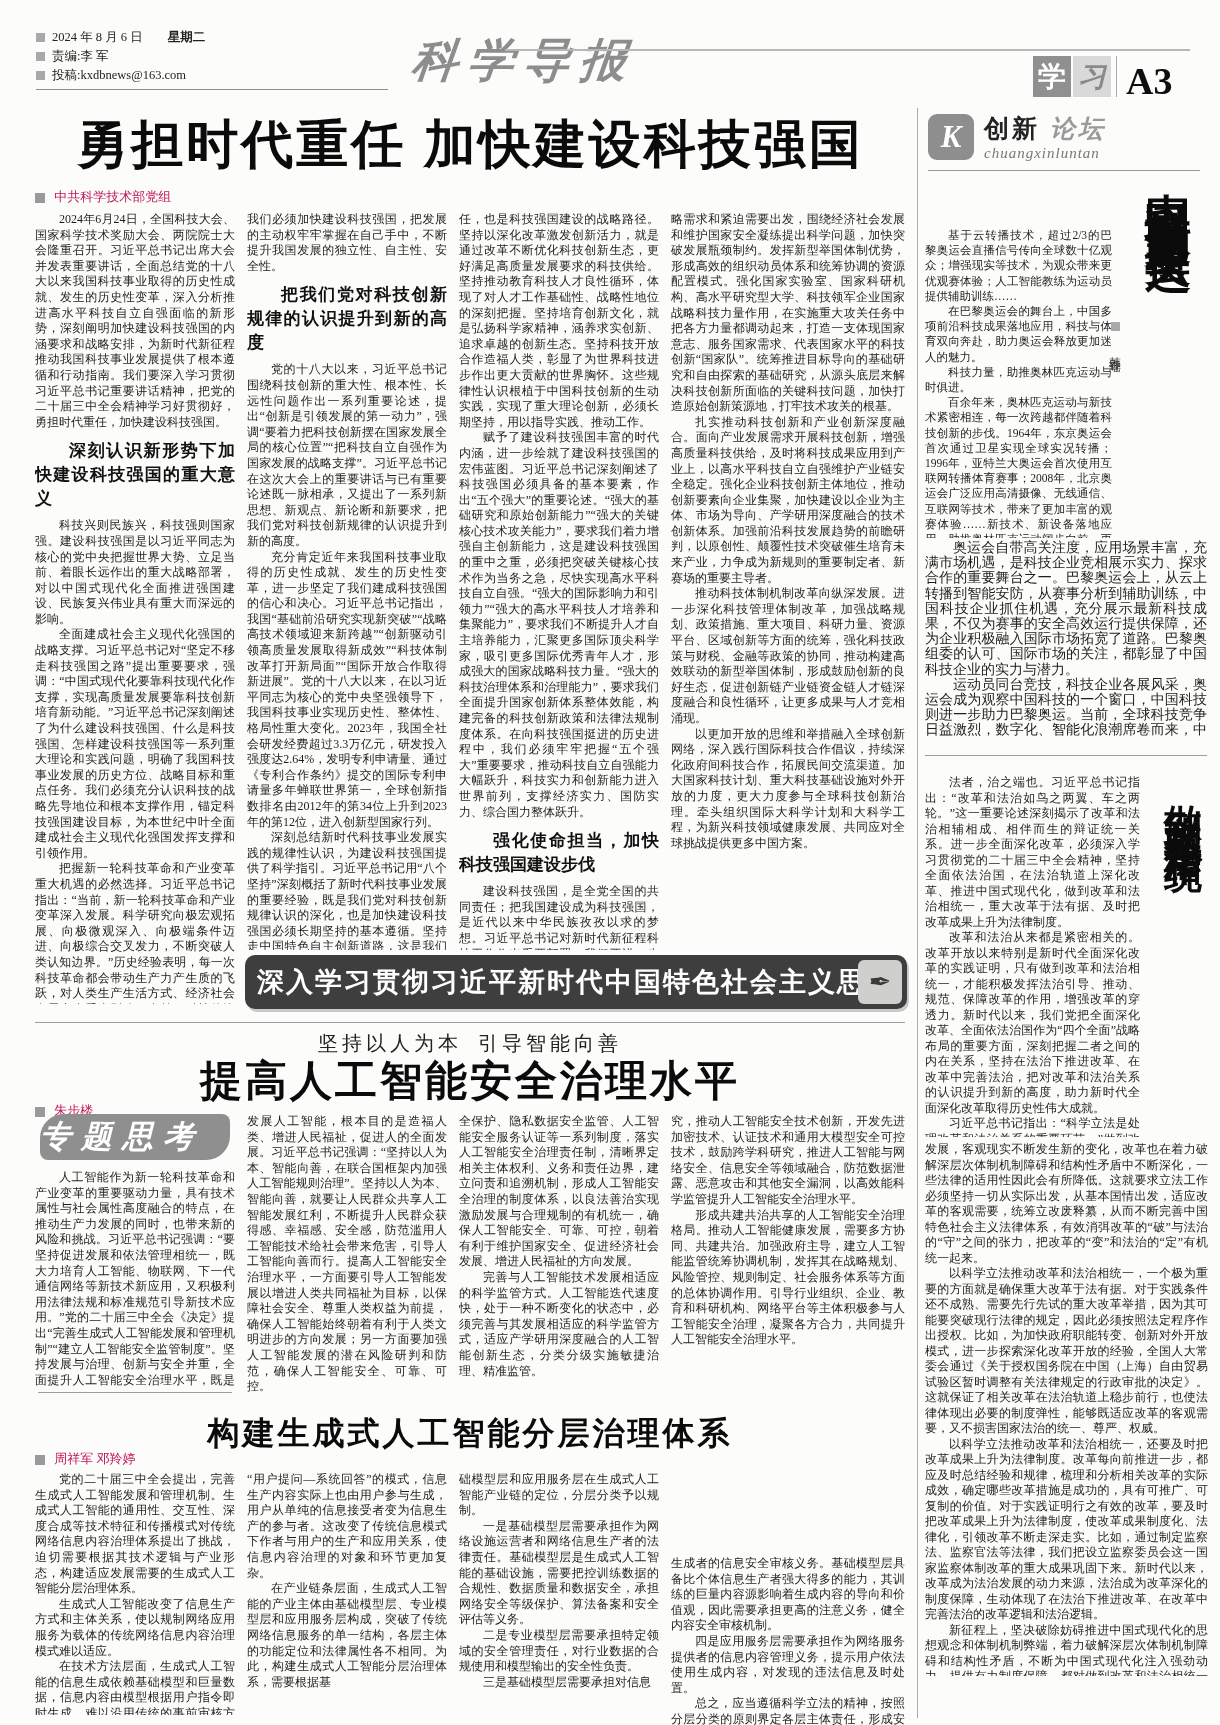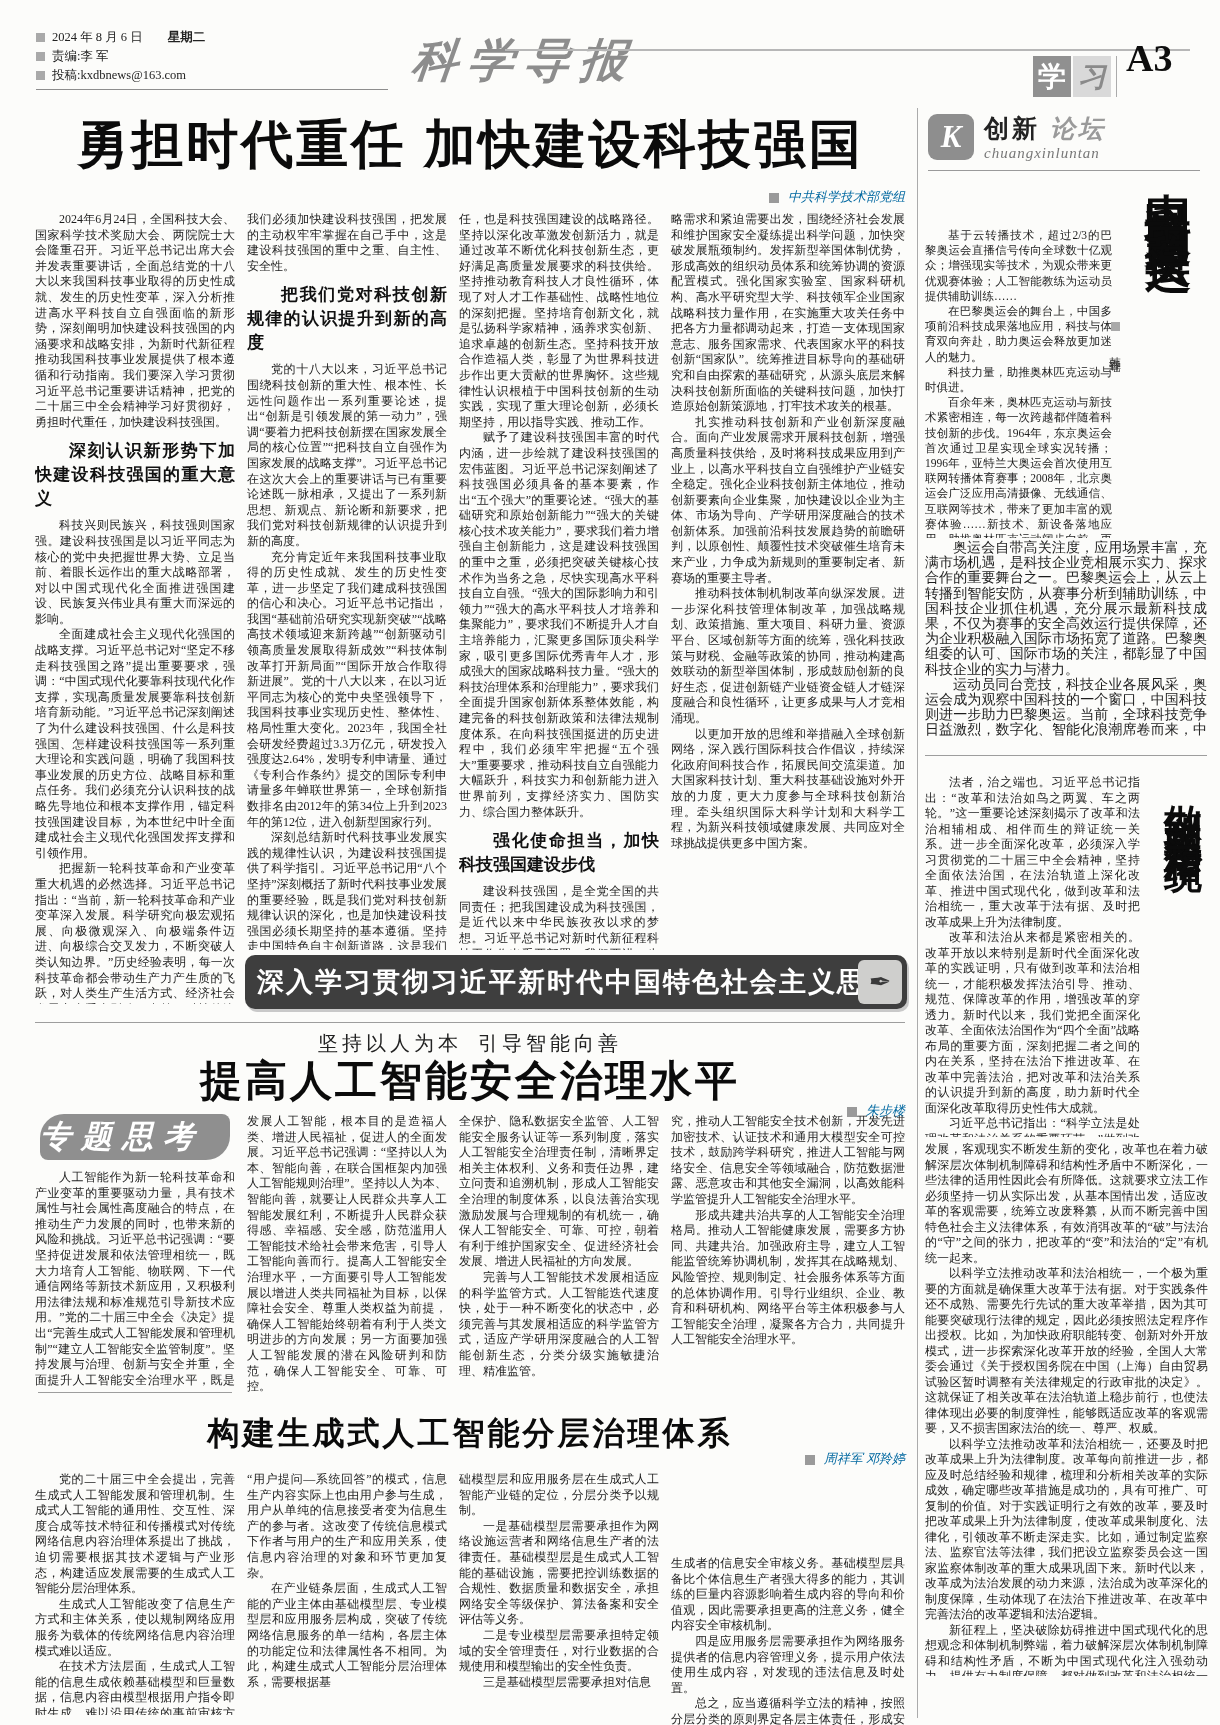--- a/index.html
+++ b/index.html
@@ -11,21 +11,21 @@
   .sq{width:9px;height:9px;background:#a9a9a9;display:inline-block;flex:0 0 auto;}
   .masthead{font-size:46px;font-style:italic;font-weight:700;color:#8d8d8d;letter-spacing:10px;
             font-family:"Liberation Serif",serif;transform:skewX(-6deg);}
   .hline{background:#b7b7b7;height:2px;}
   .logo-block{width:38px;height:41px;display:flex;align-items:center;justify-content:center;
               font-size:28px;font-weight:700;font-family:"Liberation Sans",sans-serif;}
   .pageno{font-size:38px;font-weight:700;font-family:"Liberation Serif",serif;color:#0e0e0e;}
   
   .h-main{font-family:"Liberation Sans","DejaVu Sans",sans-serif;font-weight:700;color:#0b0b0b;
           text-align:center;letter-spacing:3px;}
-  .byline{text-align:right;font-size:13px;color:#0369a1;font-style:italic;}
+  .byline{text-align:left;font-size:13px;color:#be185d;}
   .byline .sq{width:10px;height:10px;background:#9a9a9a;margin-right:6px;vertical-align:middle;display:inline-block;}
   
   .col{font-size:12px;line-height:15.6px;text-align:justify;overflow:hidden;color:#1d1d1d;}
   .col p{margin:0;text-indent:2em;}
   .col p.cont{text-indent:0;}
   .col h4.sub{font-family:"Liberation Sans","DejaVu Sans",sans-serif;font-size:17px;line-height:24px;
               font-weight:700;margin:9px 0 7px;text-indent:2em;color:#111;}
   .rcol{font-size:12px;line-height:16.4px;}
   .rcol p{margin:0 0 0;}
   
@@ -77,37 +77,37 @@
   </div>
 
   <div class="abs masthead" style="left:412px;top:30px;">科学导报</div>
   <div class="abs hline" style="left:505px;top:49px;width:685px;"></div>
 
   <div class="abs" style="left:1033px;top:56px;display:flex;gap:2px;">
     <div class="logo-block" style="background:#909090;color:#fff;">学</div>
     <div class="logo-block" style="background:#d9d9d9;color:#8a8a8a;font-style:italic;">习</div>
   </div>
   <div class="abs vrule" style="left:1116px;top:56px;height:41px;"></div>
-  <div class="abs pageno" style="left:1126px;top:36px;">A3</div>
+  <div class="abs pageno" style="left:1126px;top:59px;">A3</div>
 
   <div class="abs h-main" style="left:35px;top:110px;width:870px;font-size:52px;">勇担时代重任  加快建设科技强国</div>
   <div class="abs byline" style="left:35px;top:188px;width:870px;">
     <span class="sq"></span>
     <span>中共科学技术部党组</span>
   </div>
 
   <div class="abs col" style="left:35px;top:212px;width:200px;height:792px;">
       <p>2024年6月24日，全国科技大会、国家科学技术奖励大会、两院院士大会隆重召开。习近平总书记出席大会并发表重要讲话，全面总结党的十八大以来我国科技事业取得的历史性成就、发生的历史性变革，深入分析推进高水平科技自立自强面临的新形势，深刻阐明加快建设科技强国的内涵要求和战略安排，为新时代新征程推动我国科技事业发展提供了根本遵循和行动指南。我们要深入学习贯彻习近平总书记重要讲话精神，把党的二十届三中全会精神学习好贯彻好，勇担时代重任，加快建设科技强国。</p>
       <h4 class="sub">深刻认识新形势下加快建设科技强国的重大意义</h4>
       <p>科技兴则民族兴，科技强则国家强。建设科技强国是以习近平同志为核心的党中央把握世界大势、立足当前、着眼长远作出的重大战略部署，对以中国式现代化全面推进强国建设、民族复兴伟业具有重大而深远的影响。</p>
       <p>全面建成社会主义现代化强国的战略支撑。习近平总书记对“坚定不移走科技强国之路”提出重要要求，强调：“中国式现代化要靠科技现代化作支撑，实现高质量发展要靠科技创新培育新动能。”习近平总书记深刻阐述了为什么建设科技强国、什么是科技强国、怎样建设科技强国等一系列重大理论和实践问题，明确了我国科技事业发展的历史方位、战略目标和重点任务。我们必须充分认识科技的战略先导地位和根本支撑作用，锚定科技强国建设目标，为本世纪中叶全面建成社会主义现代化强国发挥支撑和引领作用。</p>
       <p>把握新一轮科技革命和产业变革重大机遇的必然选择。习近平总书记指出：“当前，新一轮科技革命和产业变革深入发展。科学研究向极宏观拓展、向极微观深入、向极端条件迈进、向极综合交叉发力，不断突破人类认知边界。”历史经验表明，每一次科技革命都会带动生产力产生质的飞跃，对人类生产生活方式、经济社会发展产生重大影响。当前，科技的渗透性、扩散性、颠覆性特征更加凸显，科学向产业的直接转化进程加快，数字技术、智能技术等的广泛应用正在深刻改变产业发展的图景。我们必须增强“不进则退、慢进亦退”的紧迫感，加快建设科技强国，不断开辟新领域新赛道，推动科技实力实现大幅跃升，勇立新科技革命和产业变革潮头。</p>
     </div>
   <div class="abs col" style="left:247px;top:212px;width:200px;height:738px;">
-      <p class="cont">我们必须加快建设科技强国，把发展的主动权牢牢掌握在自己手中，这是建设科技强国的重中之重、自主性、安全性。</p>
+      <p class="cont">我们必须加快建设科技强国，把发展的主动权牢牢掌握在自己手中，不断提升我国发展的独立性、自主性、安全性。</p>
       <h4 class="sub">把我们党对科技创新规律的认识提升到新的高度</h4>
       <p>党的十八大以来，习近平总书记围绕科技创新的重大性、根本性、长远性问题作出一系列重要论述，提出“创新是引领发展的第一动力”，强调“要着力把科技创新摆在国家发展全局的核心位置”“把科技自立自强作为国家发展的战略支撑”。习近平总书记在这次大会上的重要讲话与已有重要论述既一脉相承，又提出了一系列新思想、新观点、新论断和新要求，把我们党对科技创新规律的认识提升到新的高度。</p>
       <p>充分肯定近年来我国科技事业取得的历史性成就、发生的历史性变革，进一步坚定了我们建成科技强国的信心和决心。习近平总书记指出，我国“基础前沿研究实现新突破”“战略高技术领域迎来新跨越”“创新驱动引领高质量发展取得新成效”“科技体制改革打开新局面”“国际开放合作取得新进展”。党的十八大以来，在以习近平同志为核心的党中央坚强领导下，我国科技事业实现历史性、整体性、格局性重大变化。2023年，我国全社会研发经费超过3.3万亿元，研发投入强度达2.64%，发明专利申请量、通过《专利合作条约》提交的国际专利申请量多年蝉联世界第一，全球创新指数排名由2012年的第34位上升到2023年的第12位，进入创新型国家行列。</p>
       <p>深刻总结新时代科技事业发展实践的规律性认识，为建设科技强国提供了科学指引。习近平总书记用“八个坚持”深刻概括了新时代科技事业发展的重要经验，既是我们党对科技创新规律认识的深化，也是加快建设科技强国必须长期坚持的基本遵循。坚持走中国特色自主创新道路，这是我们建设科技强国的必由之路，必须坚定创新自信，把提升自主创新能力作为关键。坚持创新引领发展，这是在深刻把握科技发展趋势和我国发展阶段基础上作出的重大判断，强调科技创新在推动高质量发展、培育新质生产力上的动力引擎作用。坚持“四个面向”的战略导向，这既是科技创新的使命责</p>
     </div>
   <div class="abs col" style="left:459px;top:212px;width:200px;height:738px;">
       <p class="cont">任，也是科技强国建设的战略路径。坚持以深化改革激发创新活力，就是通过改革不断优化科技创新生态，更好满足高质量发展要求的科技供给。坚持推动教育科技人才良性循环，体现了对人才工作基础性、战略性地位的深刻把握。坚持培育创新文化，就是弘扬科学家精神，涵养求实创新、追求卓越的创新生态。坚持科技开放合作造福人类，彰显了为世界科技进步作出更大贡献的世界胸怀。这些规律性认识根植于中国科技创新的生动实践，实现了重大理论创新，必须长期坚持，用以指导实践、推动工作。</p>
       <p>赋予了建设科技强国丰富的时代内涵，进一步绘就了建设科技强国的宏伟蓝图。习近平总书记深刻阐述了科技强国必须具备的基本要素，作出“五个强大”的重要论述。“强大的基础研究和原始创新能力”“强大的关键核心技术攻关能力”，要求我们着力增强自主创新能力，这是建设科技强国的重中之重，必须把突破关键核心技术作为当务之急，尽快实现高水平科技自立自强。“强大的国际影响力和引领力”“强大的高水平科技人才培养和集聚能力”，要求我们不断提升人才自主培养能力，汇聚更多国际顶尖科学家，吸引更多国际优秀青年人才，形成强大的国家战略科技力量。“强大的科技治理体系和治理能力”，要求我们全面提升国家创新体系整体效能，构建完备的科技创新政策和法律法规制度体系。在向科技强国挺进的历史进程中，我们必须牢牢把握“五个强大”重要要求，推动科技自立自强能力大幅跃升，科技实力和创新能力进入世界前列，支撑经济实力、国防实力、综合国力整体跃升。</p>
       <h4 class="sub">强化使命担当，加快科技强国建设步伐</h4>
       <p>建设科技强国，是全党全国的共同责任；把我国建设成为科技强国，是近代以来中华民族孜孜以求的梦想。习近平总书记对新时代新征程科技工作作出重要部署，我们要进一步提高政治站位，把思想和行动统一到习近平总书记重要讲话精神上来，切实增强紧迫感、责任感，一步一个脚印把党中央决策部署落实到位。</p>

